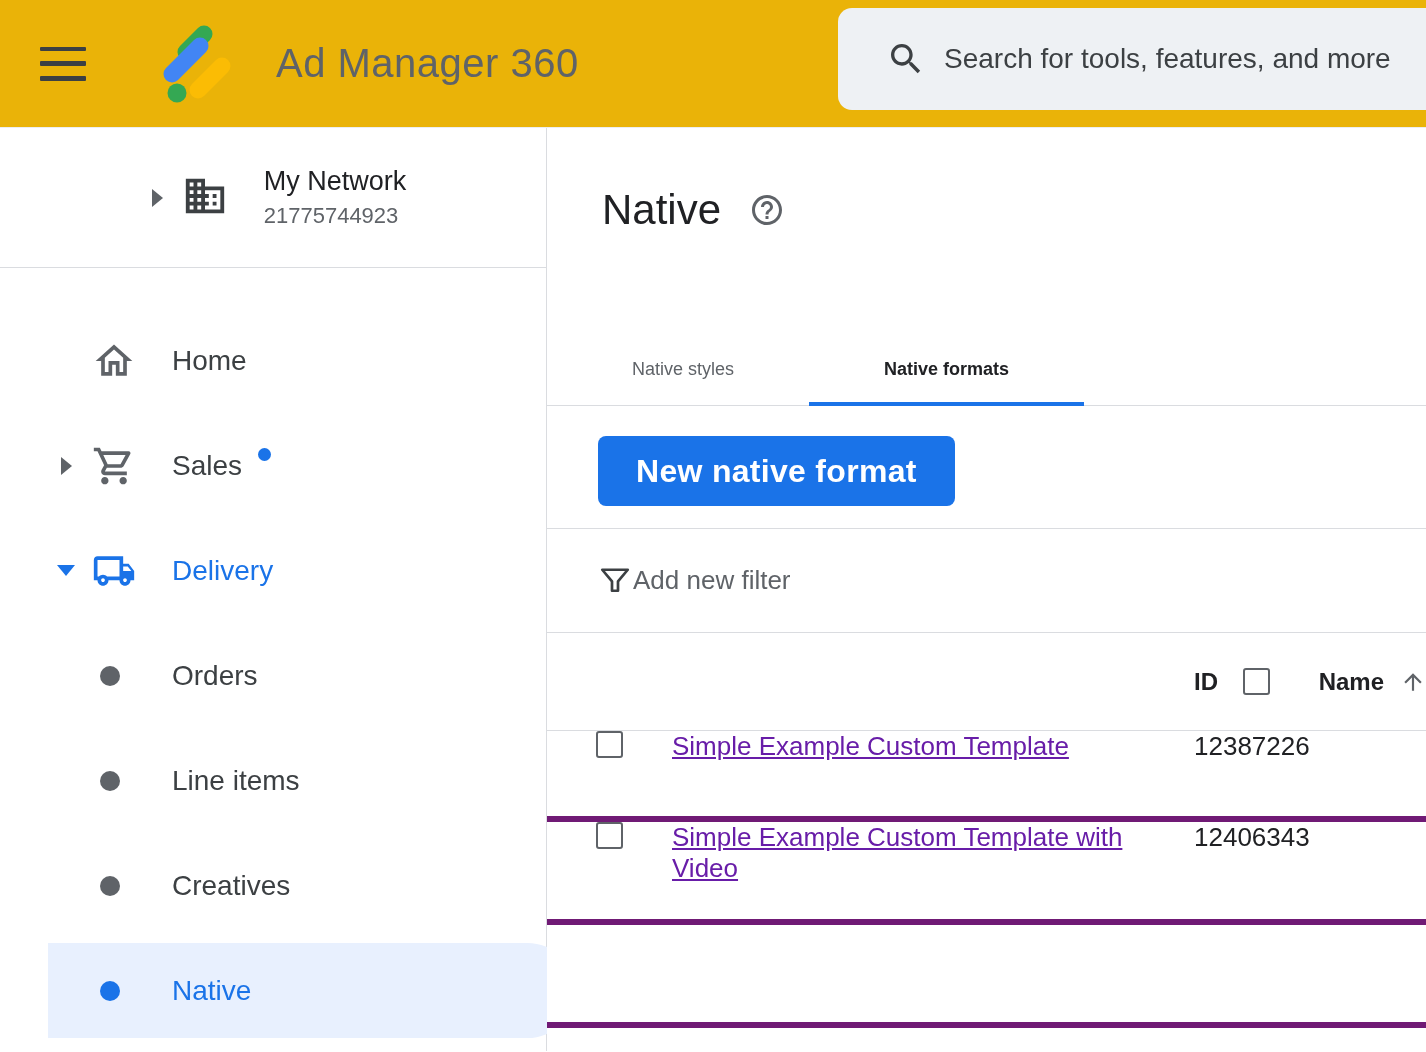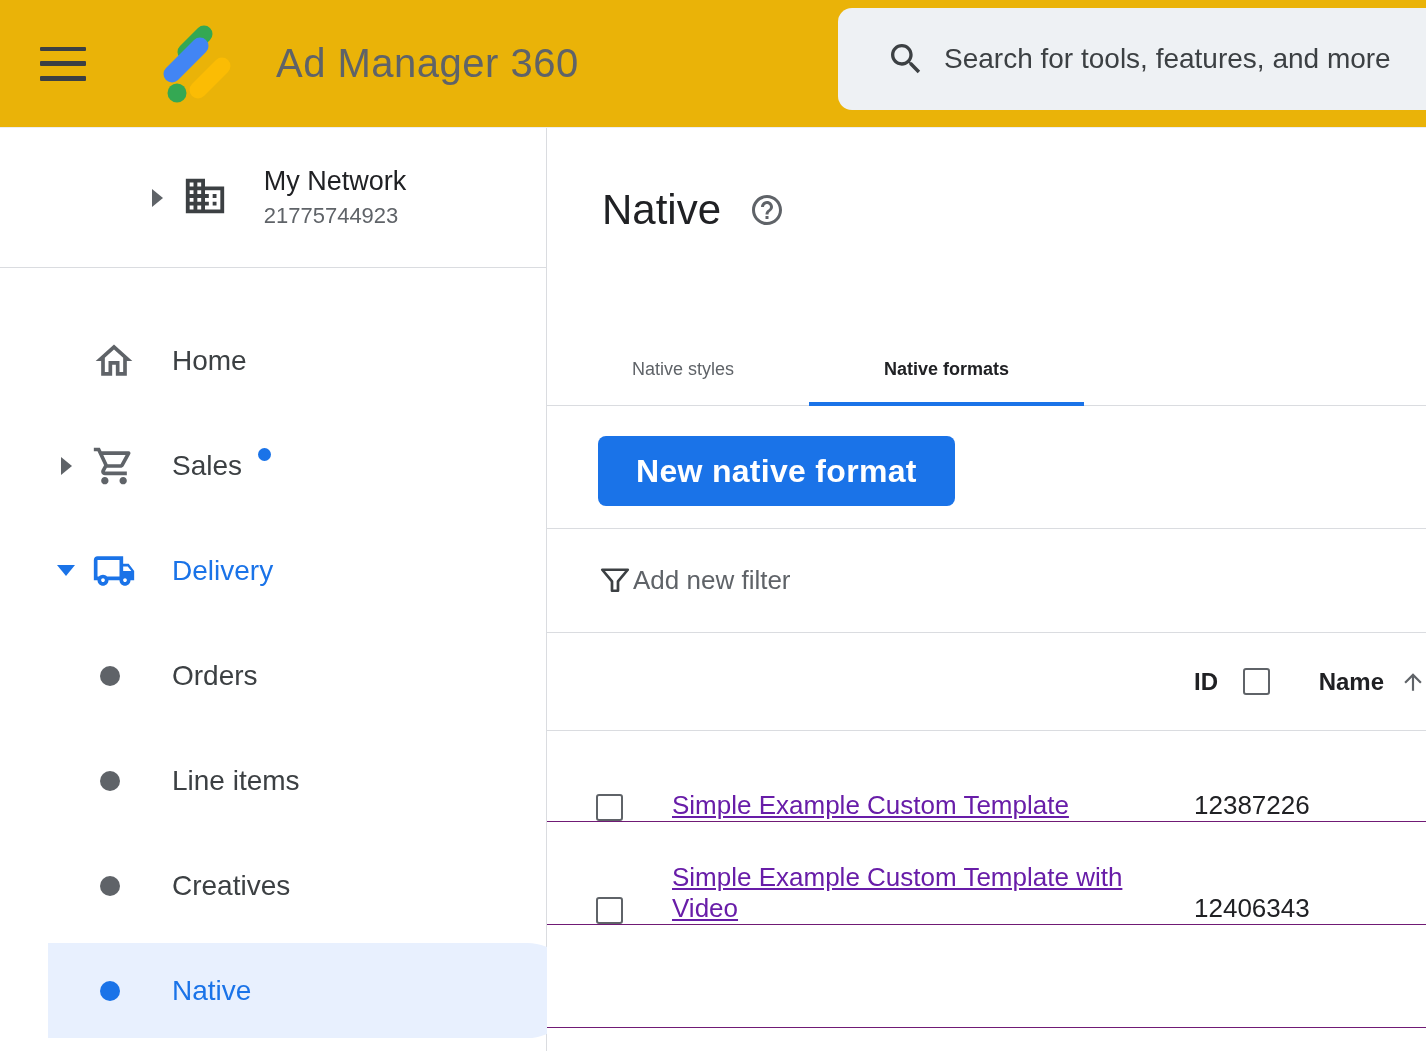--- a/index.html
+++ b/index.html
@@ -80,21 +80,21 @@
   .filter-text { font-size:26px; color:#5f6368; }
 
   .thead { height:98px; border-bottom:1px solid #dadce0; display:flex; align-items:center; position:relative;justify-content:flex-end; }
   .checkbox { width:27px; height:27px; border:2px solid #5f6368; border-radius:3px;
               background:#fff; margin-left:49px; flex:none; }
   .col-name-head { margin-left:49px; display:flex; align-items:center; }
   .h-label { font-size:24px; font-weight:700; color:#202124; }
   .sort-icon { margin-left:16px; width:26px; height:26px; }
   .col-id { position:absolute; left:647px; }
 
-  .trow { display:flex; align-items:flex-end; position:relative; border-bottom:1px solid #701a75; }
+  .trow { display:flex; align-items:flex-start; position:relative; border-bottom:6px solid #701a75; }
   .trow.r1 { height:91px; }
   .trow.r2 { height:103px; }
   .trow.empty { height:103px; }
   .row-link { margin-left:49px; max-width:462px; font-size:26px; line-height:1.2;
               color:#681da8; text-decoration:underline; }
   .cell-id { font-size:26px; color:#202124; }
 </style>
 </head>
 <body>
 

